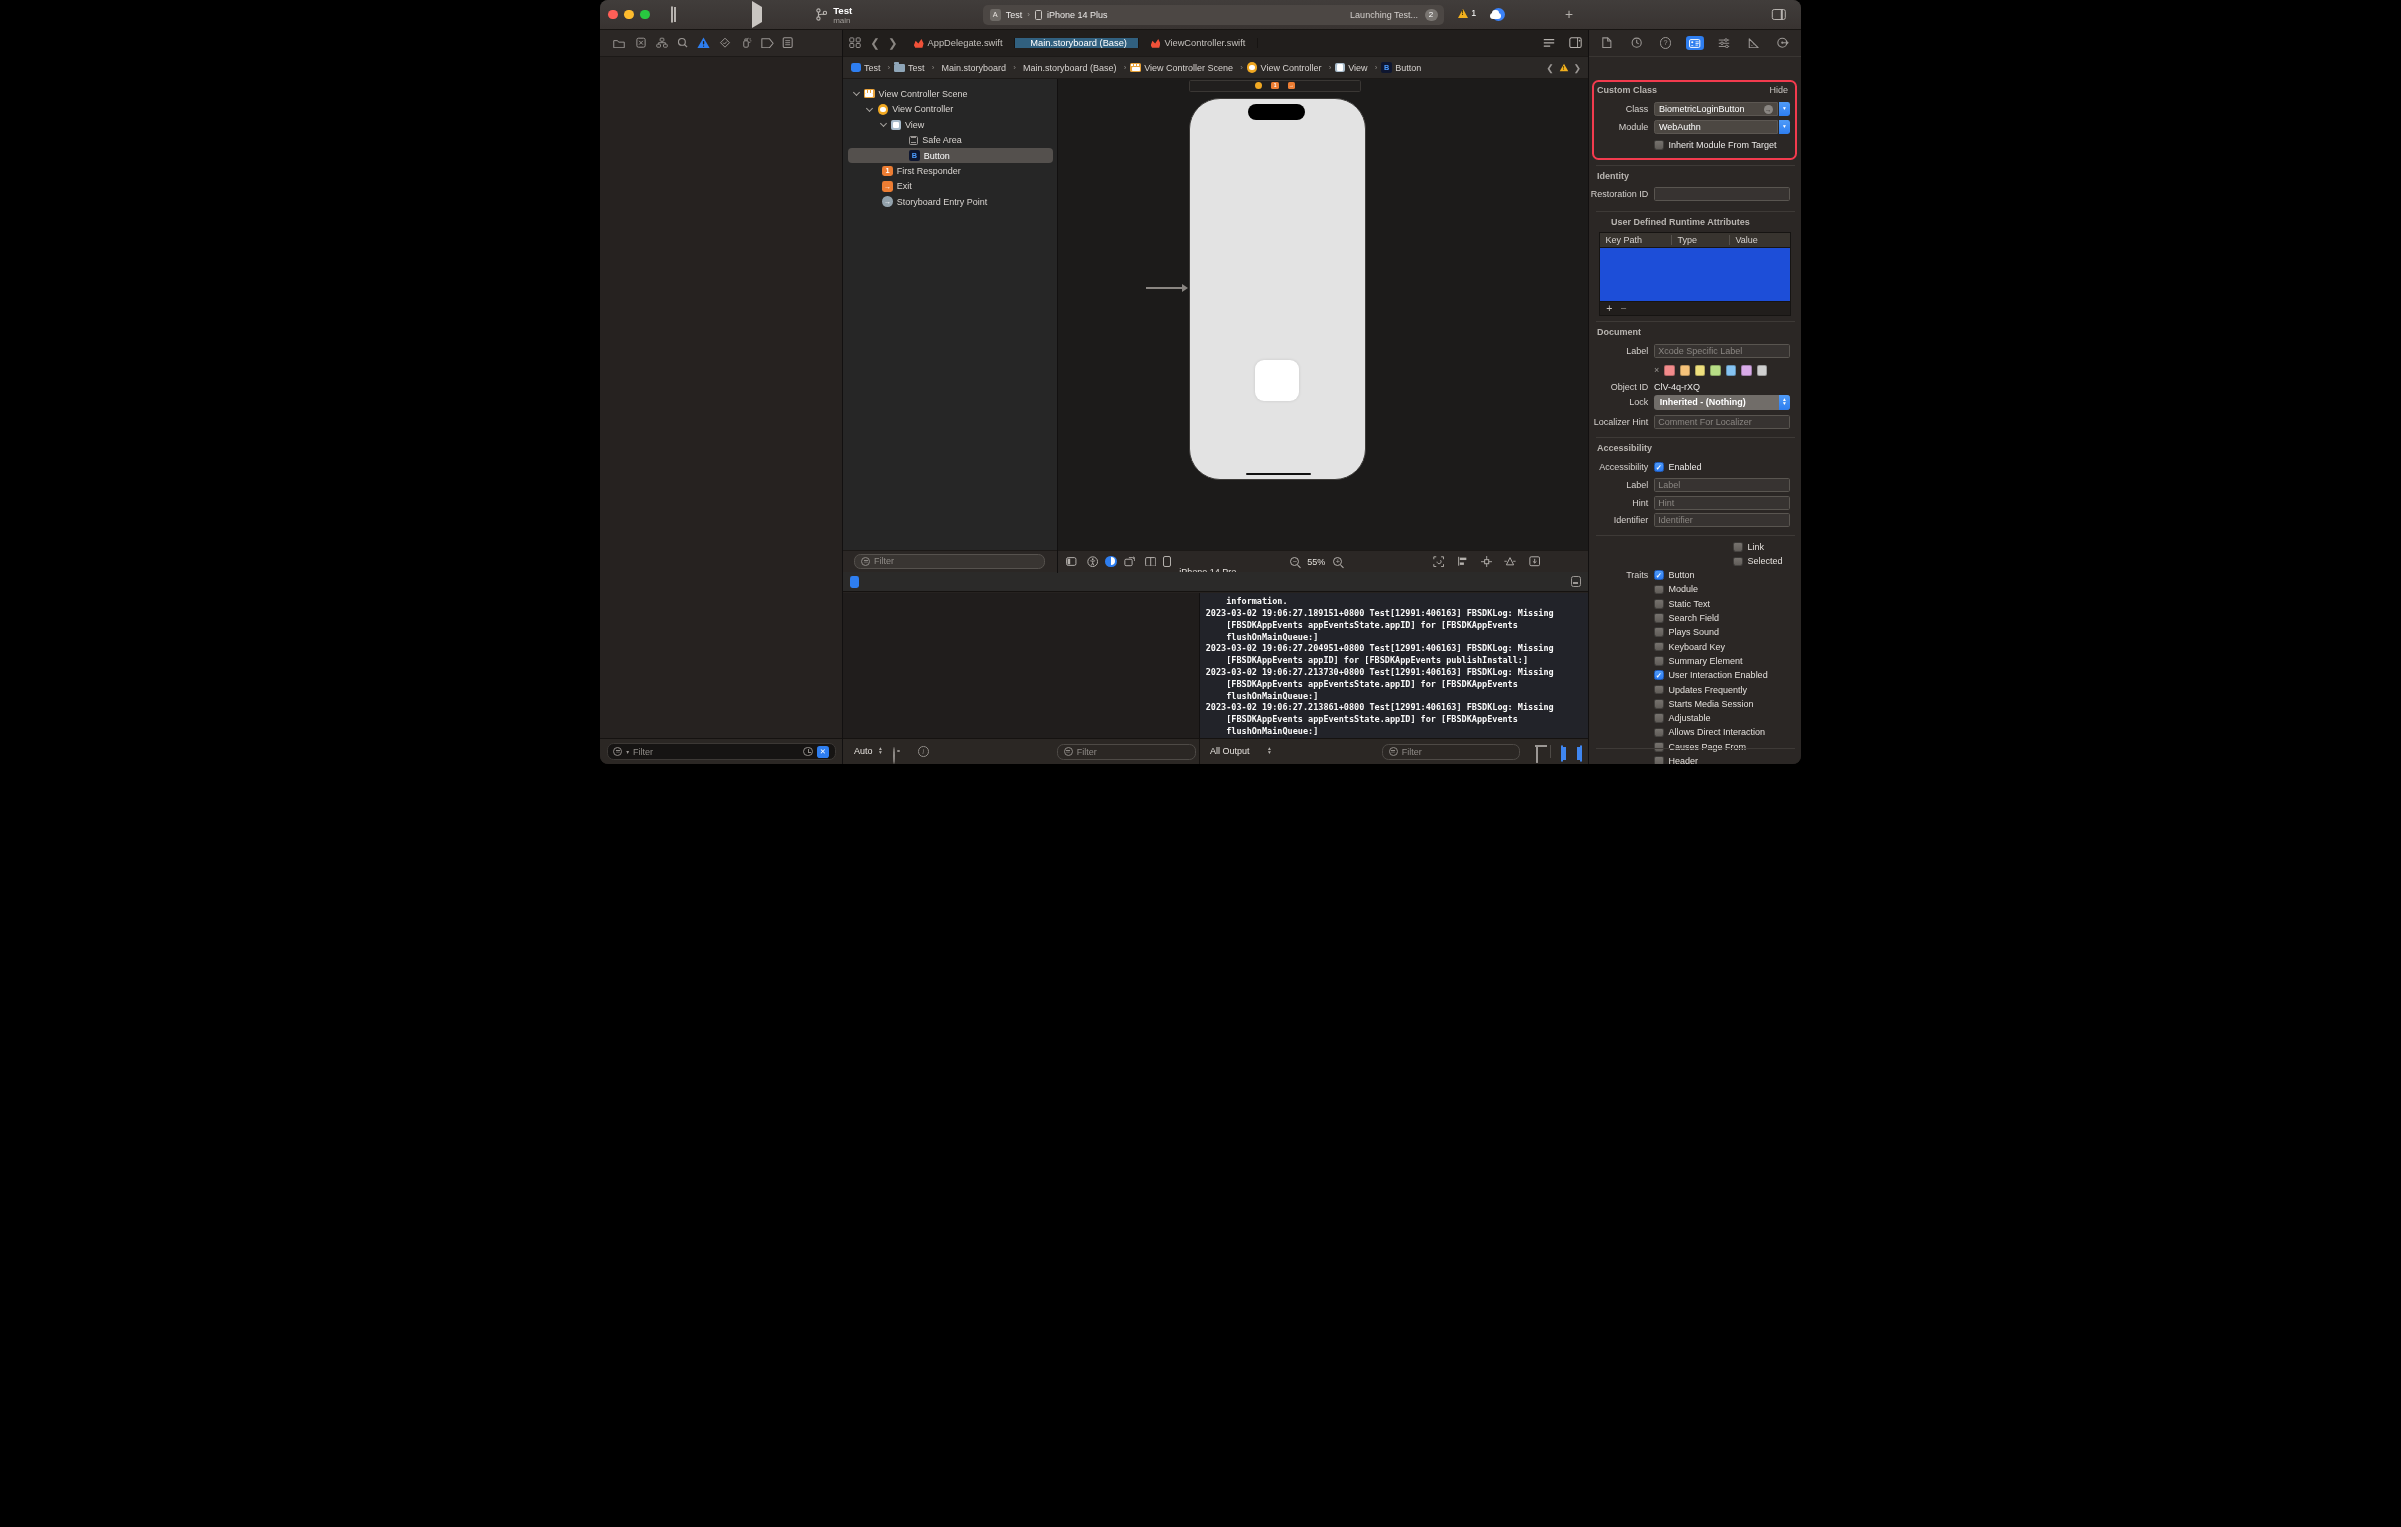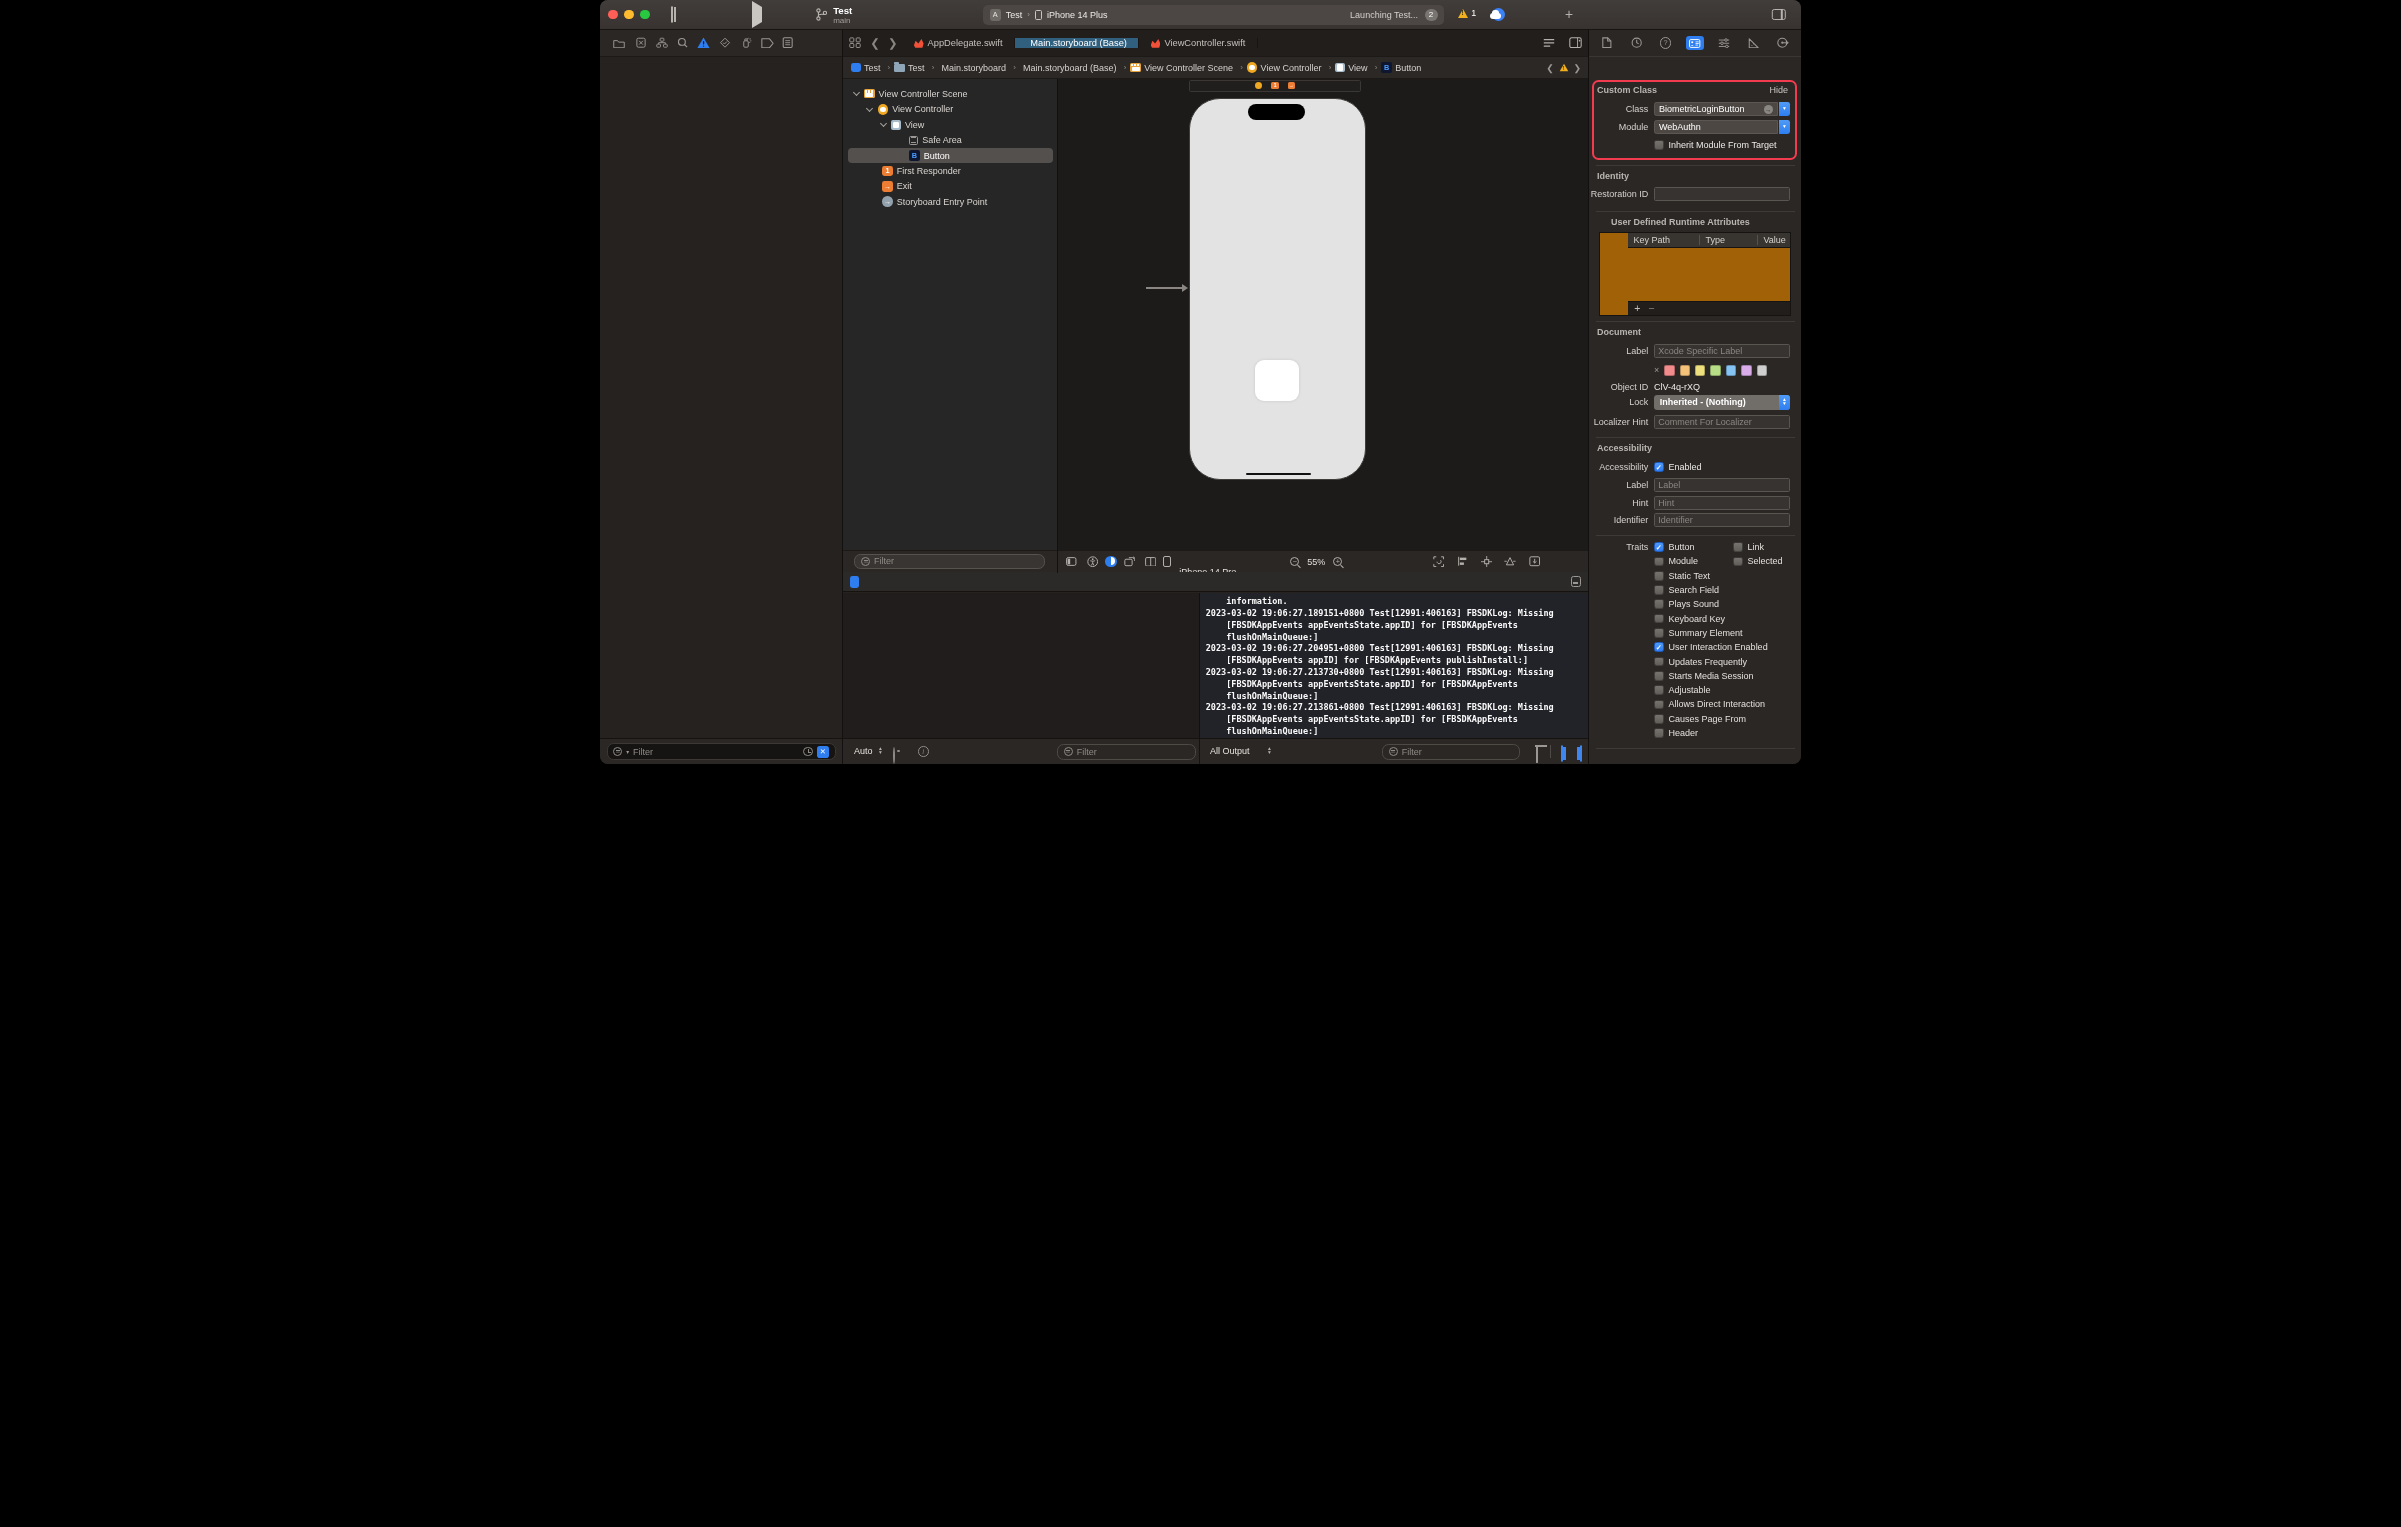--- a/index.html
+++ b/index.html
@@ -160,21 +160,21 @@
               display:flex; flex-direction:column; align-items:center; justify-content:center; color:#fff; font-size:4.9px; line-height:4px; flex:none; }
   .popup { flex:1; margin-right:11.4px; height:14.6px; background:#716d69; border-radius:3.2px; display:flex; align-items:center;
            padding:0 0 0 5.7px; color:#fff; font-size:9px; font-weight:bold; }
   .popup .bluestep { margin:0 0 0 auto; height:14.6px; border-radius:0 3.2px 3.2px 0; }
   .cb { width:9.7px; height:9.7px; border-radius:2.4px; background:linear-gradient(#76726e,#615d59); border:0.8px solid rgba(0,0,0,.4); flex:none;
         display:flex; align-items:center; justify-content:center; }
   .cb.checked { background:linear-gradient(#4e9af8,#2d7bf0); border-color:#1f5dc0; }
   .cb.checked::after { content:'\2713'; color:#fff; font-size:7.3px; font-weight:bold; }
   .hr { position:absolute; left:6.5px; width:199px; height:0.8px; background:#3e3a37; }
   #redbox { position:absolute; left:3.2px; top:23px; width:205px; height:80px; border:2.4px solid #f23b4e; border-radius:6.5px; pointer-events:none; }
-  .tablewrap { position:absolute; left:9.7px; width:192px; border:0.8px solid #161412; background:#a16207;padding-left:28px; }
+  .tablewrap { position:absolute; left:9.7px; width:192px; border:0.8px solid #161412; background:#1d4ed8; }
   .thead { display:flex; height:14.6px; background:#38342f; border-bottom:0.8px solid #161412; align-items:center; font-size:9px; color:#d6d2cf; }
   .thead .c { padding-left:5.7px; }
   .thead .c + .c { border-left:0.8px solid #55514c; }
   .tbody { height:53px; }
   .tfoot { height:14.6px; background:#211e1c; border-top:0.8px solid #161412; display:flex; align-items:center; gap:8px; padding-left:6.5px; color:#c4c0bc; font-size:10.5px; }
   .swatch { width:10.5px; height:10.5px; border-radius:2px; border:0.8px solid rgba(0,0,0,.25); flex:none; }
   .traitrow { display:flex; align-items:center; height:14.3px; }
   .traitrow .cb { margin-right:4.9px; }
   .tr-label { font-size:9px; color:#e4e0dc; }
   #traitscol2 { position:absolute; left:144px; }
@@ -760,21 +760,21 @@
       <span class="ilabel">Hint</span>
       <input class="itext" placeholder="Hint" style="">
     </div>
     <div class="irow" style="top:456px;">
       <span class="ilabel">Identifier</span>
       <input class="itext" placeholder="Identifier" style="">
     </div>
     <div class="hr" style="top:478px;"></div>
 
     <div class="abs" style="left:0; top:483px; width:212px;">
-      <div class="row" style="align-items:flex-start;">
+      <div class="row" style="align-items:flex-start;margin-top:28px;">
         <span class="ilabel" style="padding-top:2.4px;">Traits</span>
         <div>
 
             <div class="traitrow">
               <span class="cb checked"></span>
               <span class="tr-label">Button</span>
             </div>
 
             <div class="traitrow">
               <span class="cb"></span>

